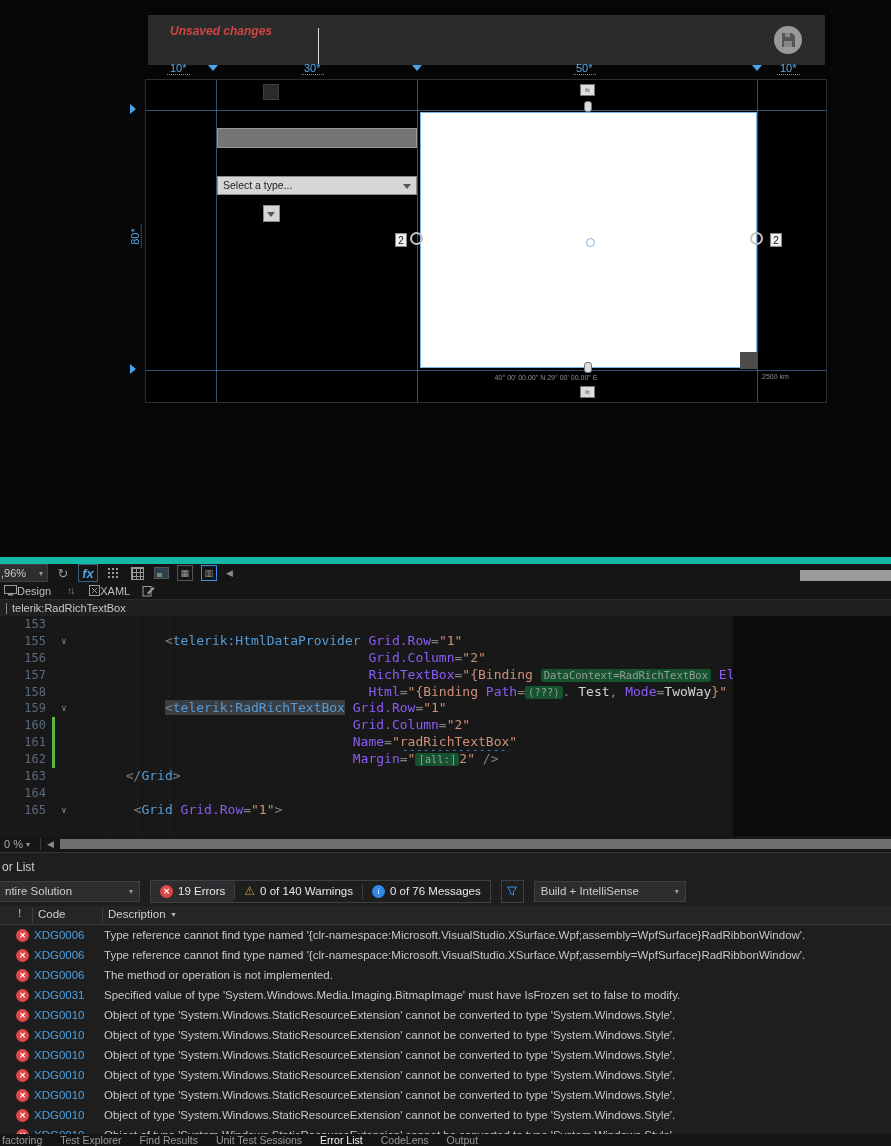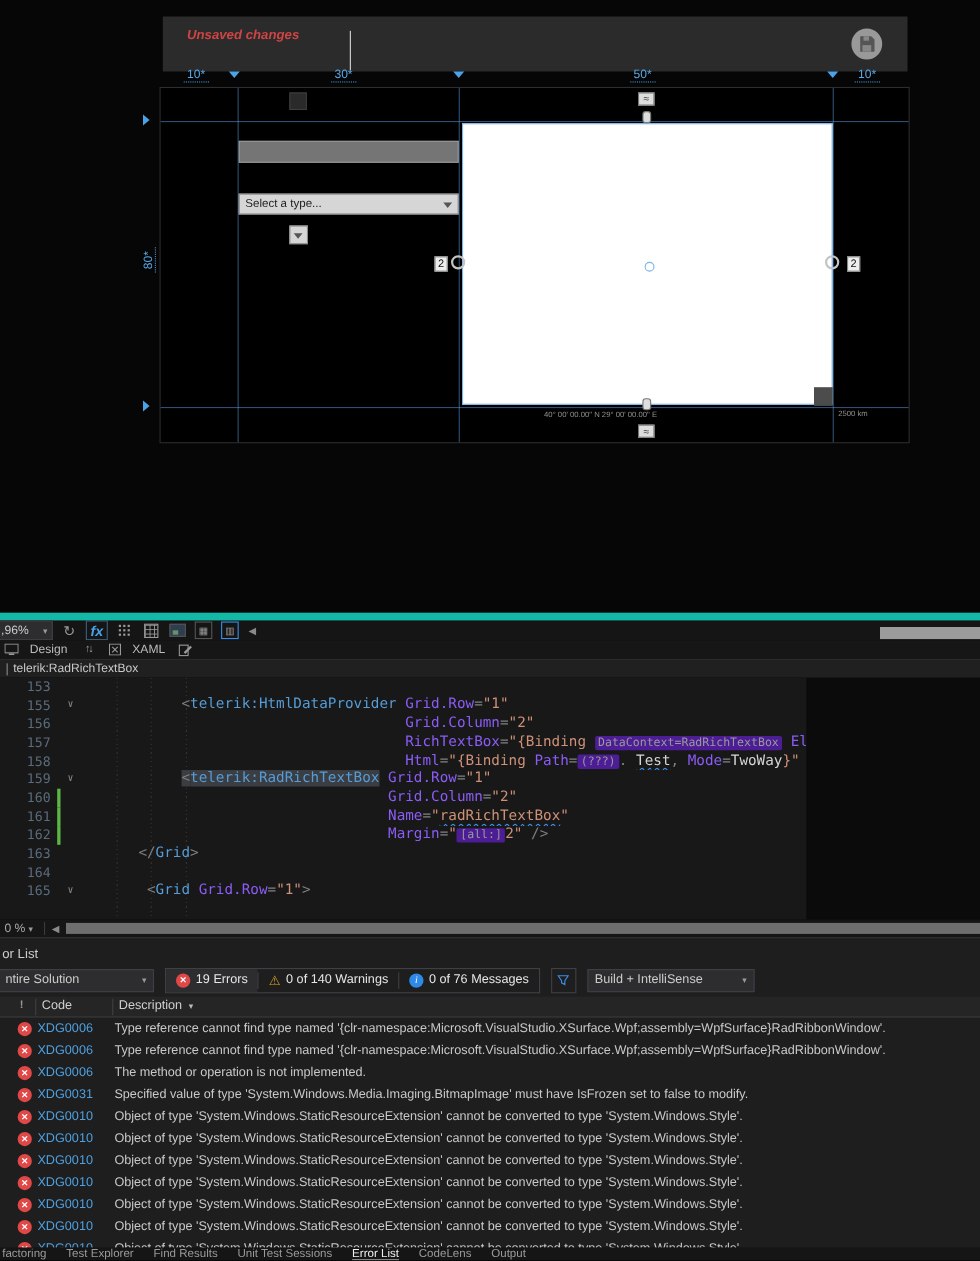--- a/index.html
+++ b/index.html
@@ -64,21 +64,21 @@
   .img-ic{width:15px;height:12px;background:#2c3e50;border:1px solid #555;position:relative}
   .img-ic::after{content:"";position:absolute;left:2px;bottom:1px;width:5px;height:4px;background:#6a8f6a}
   .box-ic{width:16px;height:16px;border:1px solid #555;display:inline-flex;align-items:center;justify-content:center;color:#9a9a9a;font-size:9px}
   .box-ic.sel{border-color:#3b8eea}
   .tb-back{margin-left:8px;color:#8a8a8a;font-size:9px}
   .dz-scroll{position:absolute;left:800px;top:6px;width:91px;height:11px;background:#9b9b9b}
 
   
   .view-tabs{position:absolute;left:0;top:582px;width:891px;height:18px;background:#161616;border-bottom:1px solid #2a2a2a;
              display:flex;align-items:center;font-size:11px;color:#bdbdbd}
-  .vt-tab{display:inline-flex;align-items:center;gap:10px;cursor:pointer}
+  .vt-tab{display:inline-flex;align-items:center;gap:0;cursor:pointer}
   .vt-design{margin-left:4px}
   .vt-split{margin-left:16px;color:#9a9a9a;font-size:10px;letter-spacing:-2px}
   .vt-xaml{margin-left:16px}
   .vt-edit{margin-left:12px;display:inline-flex}
 
   
   .breadcrumb{position:absolute;left:0;top:600px;width:891px;height:16px;background:#202020;font-size:11px;color:#c8c8c8;
               line-height:16px;padding-left:6px;display:flex;align-items:center;gap:5px}
   .bc-bar{width:1px;height:11px;background:#8a8a8a;display:inline-block}
 
@@ -95,21 +95,21 @@
   .chg.on{background:#5cb845}
   .fold{width:14px;flex:none;color:#8a8a8a;font-size:9px;text-align:center}
   .lcode{flex:1;white-space:pre;overflow:hidden}
   .tok-ws{color:#d4d4d4}
   .tok-cm{color:#6a9955}
   .tok-pu{color:#808080}
   .tok-tg{color:#569cd6}
   .tok-at{color:#8b5cf6}
   .tok-st{color:#ce9178}
   .tok-va{color:#d4d4d4}
-  .tok-ad{display:inline-block;background:#4c1d95;color:#9a9a9a;font-size:10.5px;line-height:13px;padding:0 3px;border-radius:2px}
+  .tok-ad{display:inline-block;background:#14532d;color:#9a9a9a;font-size:10.5px;line-height:13px;padding:0 3px;border-radius:2px}
   .hl{background:#3a3d41}
   .sq{text-decoration:underline;text-decoration-style:wavy;text-decoration-color:#3b8eea;text-underline-offset:3px;text-decoration-thickness:1px}
 
   
   .editor-scroll{position:absolute;left:0;top:836px;width:891px;height:16px;background:#161616;display:flex;align-items:center;
                  font-size:11px;color:#aaa}
   .ez{display:inline-flex;align-items:center;padding:0 4px}
   .es-sep{width:1px;height:12px;background:#3a3a3a;margin:0 6px}
   .es-arrow{color:#8a8a8a;font-size:9px;margin-right:6px}
   .h-thumb{flex:1;height:10px;background:#6f6f6f}

